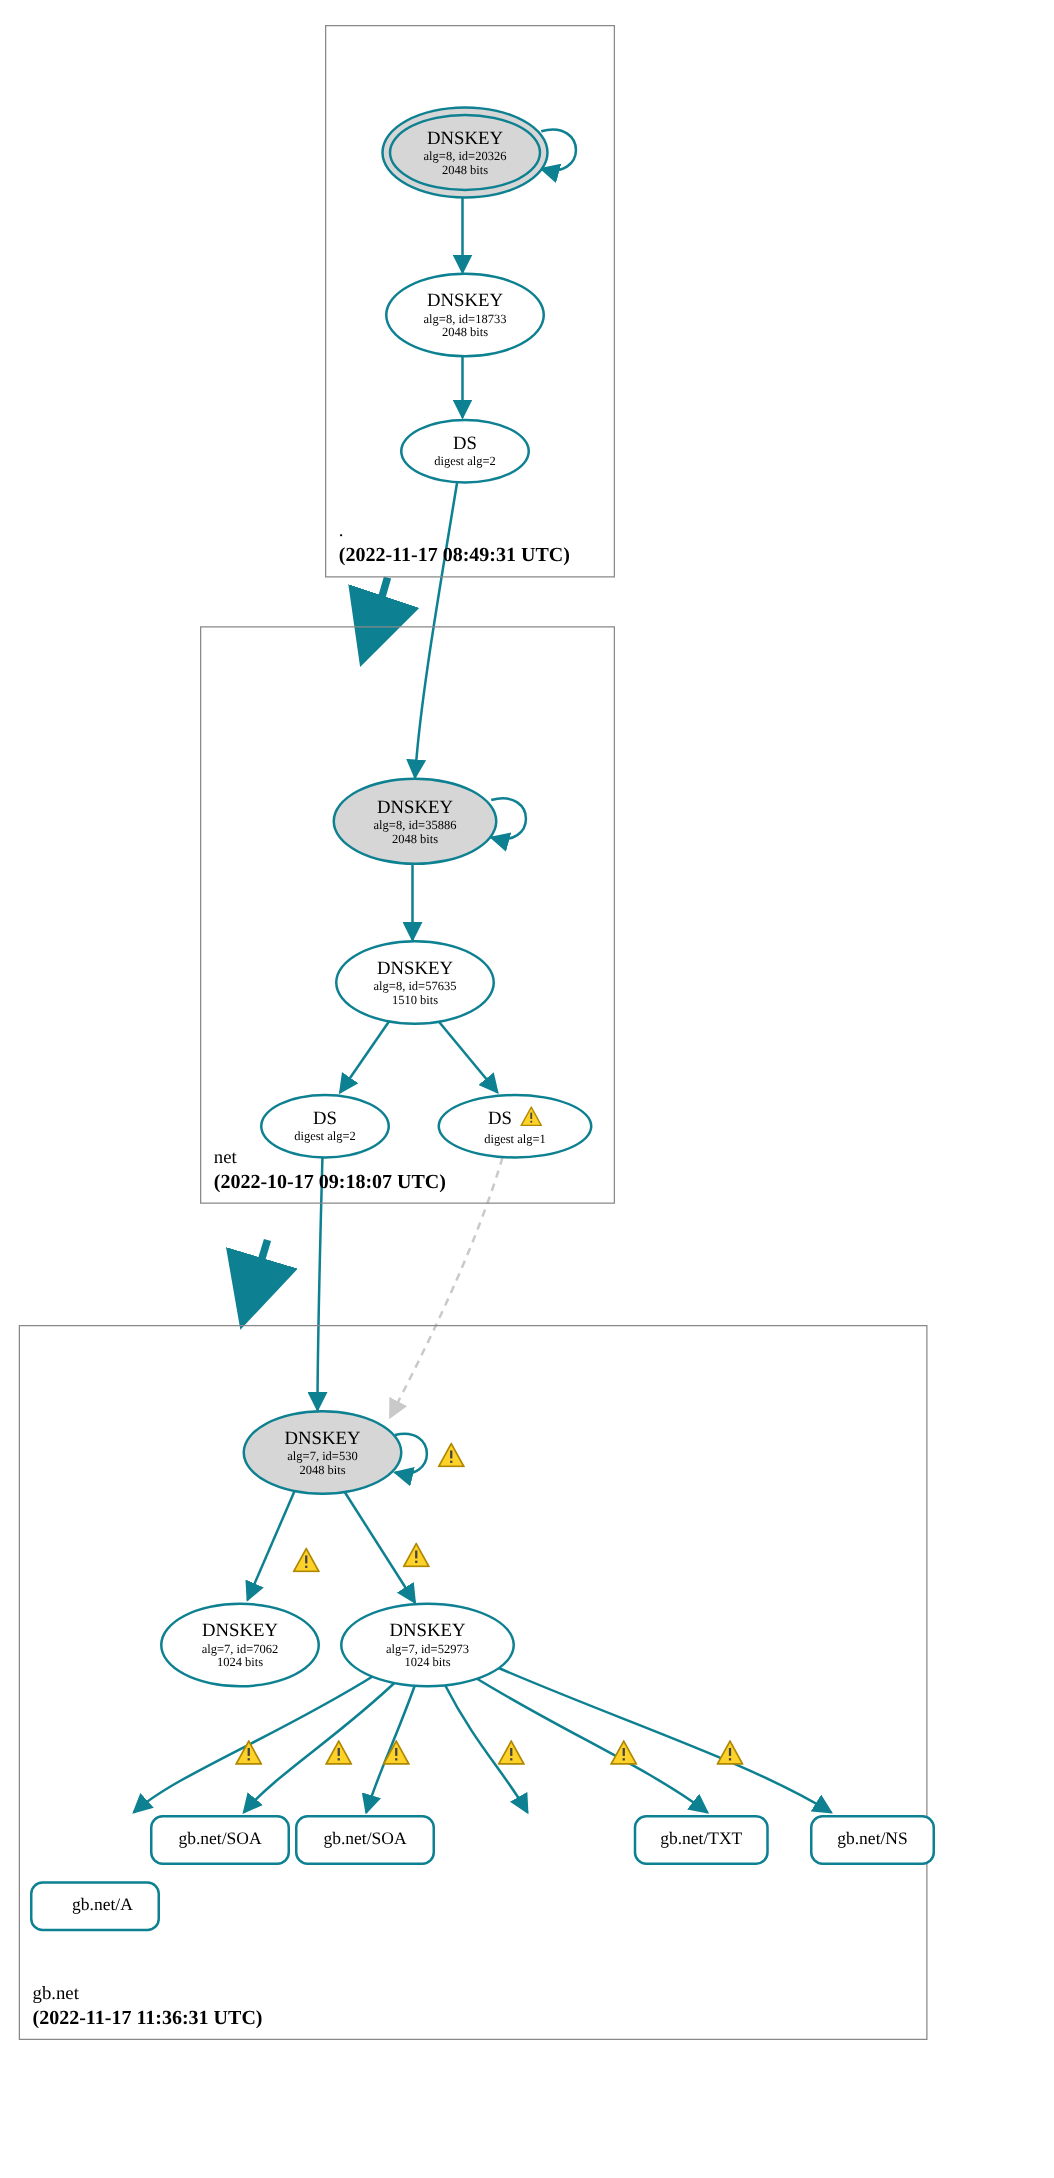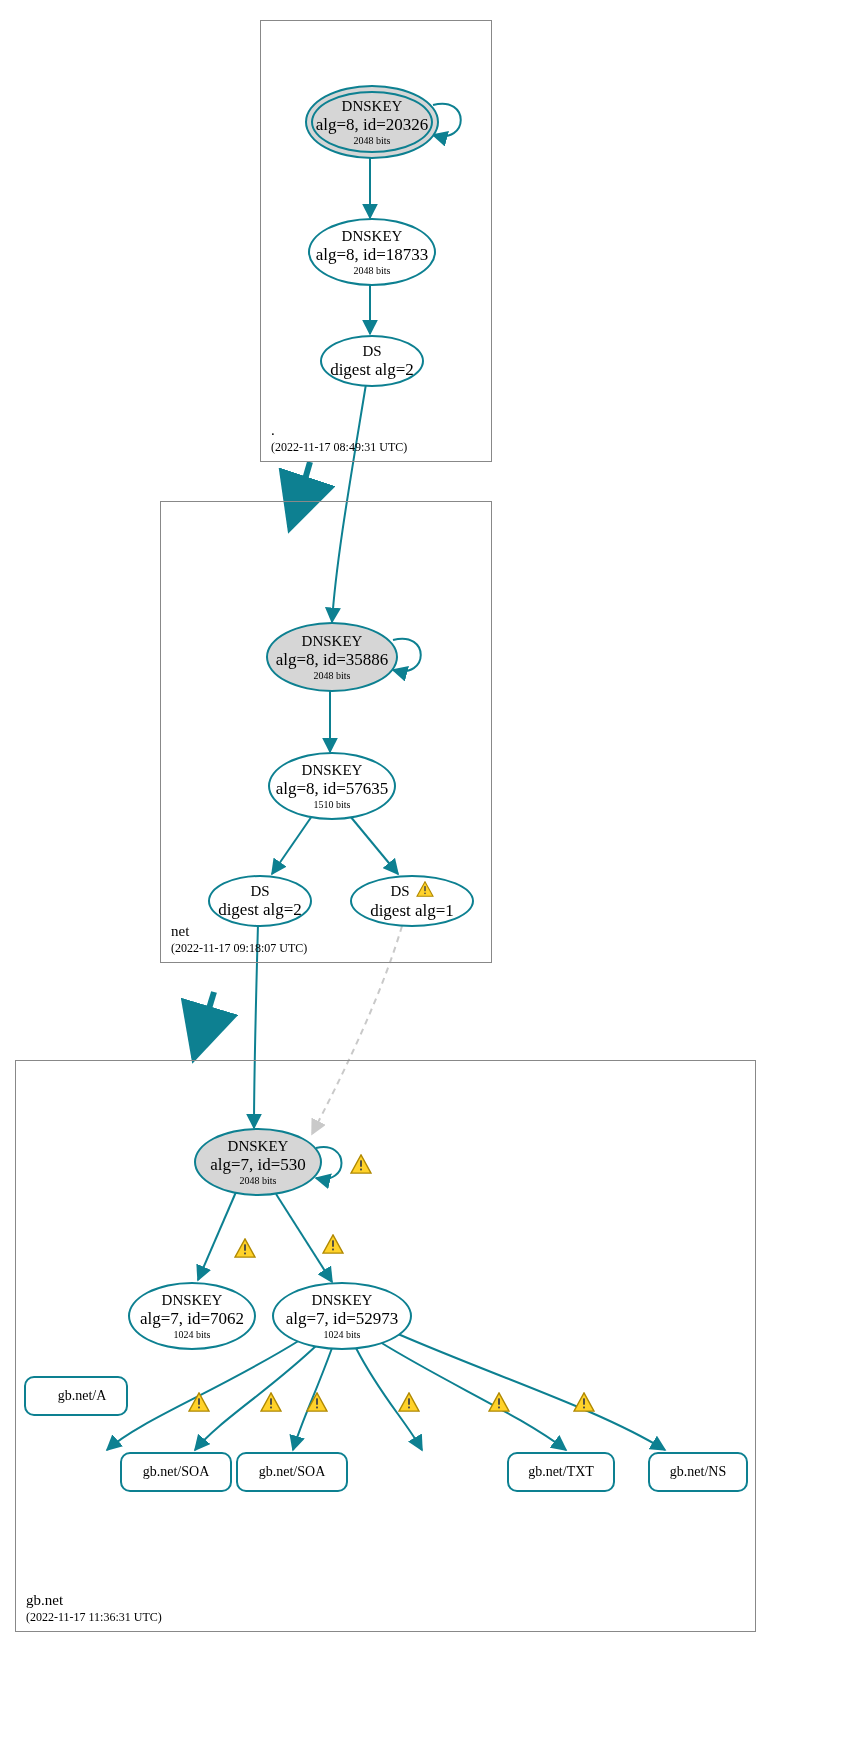--- a/index.html
+++ b/index.html
@@ -26,21 +26,21 @@
   }
   .zone-label {
     position: absolute;
     left: 10px;
     bottom: 6px;
     font-size: 14px;
     line-height: 1.25;
     color: #000;
   }
   .zone-label .zn { font-size: 15px; }
-  .zone-label .zt { font-size: 12px; }
+  .zone-label .zt { font-size: 16px; font-weight: bold; }
   .node {
     position: absolute;
     border: 2px solid #0d8091;
     background: #ffffff;
     text-align: center;
     color: #000;
     display: flex;
     flex-direction: column;
     justify-content: center;
     align-items: center;
@@ -49,21 +49,21 @@
   .node.grey { background: #d6d6d6; }
   .node.double::after {
     content: "";
     position: absolute;
     left: 4px; right: 4px; top: 4px; bottom: 4px;
     border: 2px solid #0d8091;
     border-radius: 50%;
     pointer-events: none;
   }
   .node .t1 { font-size: 15px; }
-  .node .t2 { font-size: 17px; }
+  .node .t2 { font-size: 10px; }
   .node .t3 { font-size: 10px; }
   .rrset {
     position: absolute;
     border: 2px solid #0d8091;
     background: #ffffff;
     border-radius: 10px;
     text-align: center;
     color: #000;
     display: flex;
     justify-content: center;
@@ -139,25 +139,25 @@
 <div class="zone" style="left:260px; top:20px; width:230px; height:440px;">
   <div class="zone-label">
     <div class="zn">.</div>
     <div class="zt">(2022-11-17 08:49:31 UTC)</div>
   </div>
 </div>
 
 <div class="zone" style="left:160px; top:501px; width:330px; height:460px;">
   <div class="zone-label">
     <div class="zn">net</div>
-    <div class="zt">(2022-11-17 09:18:07 UTC)</div>
+    <div class="zt">(2022-10-17 09:18:07 UTC)</div>
   </div>
 </div>
 
-<div class="zone" style="left:15px; top:1060px; width:725px; height:570px;padding-left:14px;">
+<div class="zone" style="left:15px; top:1060px; width:725px; height:570px;">
   <div class="zone-label">
     <div class="zn">gb.net</div>
     <div class="zt">(2022-11-17 11:36:31 UTC)</div>
   </div>
 </div>
 
 <div class="node ellipse grey double" style="left:305px; top:85px; width:130px; height:70px;">
   <div class="t1">DNSKEY</div>
   <div class="t2">alg=8, id=20326</div>
   <div class="t3">2048 bits</div>
@@ -216,21 +216,21 @@
   <div class="t2">alg=7, id=7062</div>
   <div class="t3">1024 bits</div>
 </div>
 
 <div class="node ellipse" style="left:272px; top:1282px; width:136px; height:64px;">
   <div class="t1">DNSKEY</div>
   <div class="t2">alg=7, id=52973</div>
   <div class="t3">1024 bits</div>
 </div>
 
-<div class="rrset" style="left:24px;  top:1376px; width:80px;  height:36px;padding-left:16px;">
+<div class="rrset" style="left:24px;  top:1505px; width:80px;  height:36px;padding-left:16px;">
       <span>gb.net/A</span>
     </div>
 <div class="rrset" style="left:120px; top:1452px; width:100px; height:36px;">
       <span>gb.net/SOA</span>
     </div>
 <div class="rrset" style="left:236px; top:1452px; width:100px; height:36px;">
       <span>gb.net/SOA</span>
     </div>
 <div class="rrset" style="left:507px; top:1452px; width:96px;  height:36px;">
       <span>gb.net/TXT</span>

